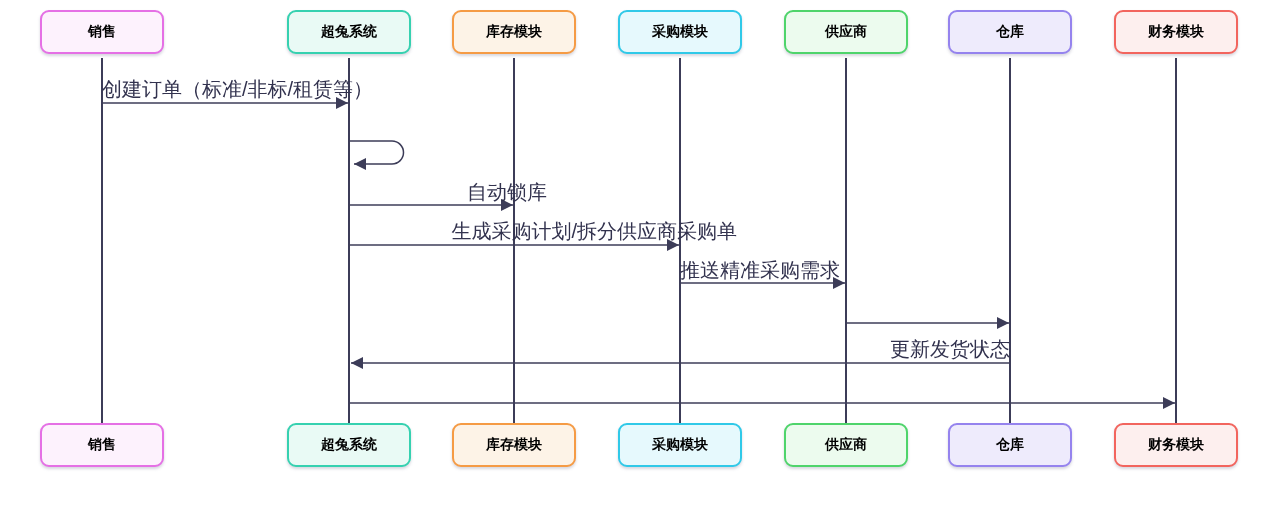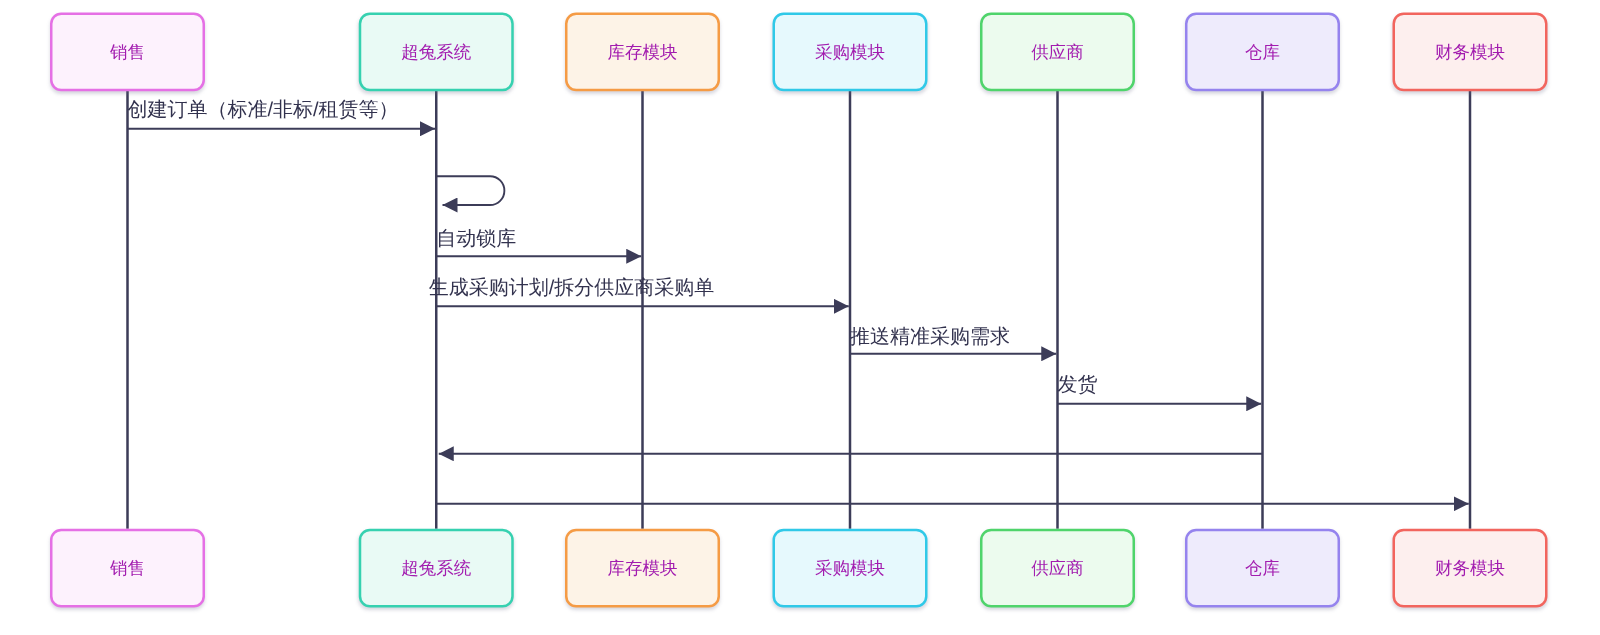--- a/index.html
+++ b/index.html
@@ -23,38 +23,39 @@
     background: #3c3c58;
   }
   .arrows {
     position: absolute;
     left: 0;
     top: 0;
   }
   .actor {
     position: absolute;
     width: 124px;
-    height: 63px;
+    height: 44px;
     box-sizing: border-box;
     border: 2px solid #888;
     border-radius: 9px;
     background: #fff;
     display: flex;
     align-items: center;
     justify-content: center;
     font-size: 14px;
-    color: #a21caf;
+    color: #000000;
     box-shadow: 0 2px 3px rgba(110, 110, 140, 0.28);
+    font-weight: bold;
   }
   .msg {
     position: absolute;
-    font-size: 16px;
+    font-size: 20px;
     line-height: 18px;
     color: #32324e;
-    text-align: left;
+    text-align: right;
     white-space: nowrap;
   }
 </style>
 </head>
 <body>
 
 <div class="stage">
 
   <div class="lifeline" style="left:101px"></div>
   <div class="lifeline" style="left:348px"></div>
@@ -77,23 +78,23 @@
       <line x1="349" y1="245" x2="679" y2="245" marker-end="url(#ah)"></line>
       <line x1="680" y1="283" x2="845" y2="283" marker-end="url(#ah)"></line>
       <line x1="846" y1="323" x2="1009" y2="323" marker-end="url(#ah)"></line>
       <line x1="1010" y1="363" x2="351" y2="363" marker-end="url(#ah)"></line>
       <line x1="349" y1="403" x2="1175" y2="403" marker-end="url(#ah)"></line>
     </g>
   </svg>
 
   <div class="msg" style="left:102px; top:80px;  width:247px">创建订单（标准/非标/租赁等）</div>
   <div class="msg" style="left:349px; top:183px; width:198px">自动锁库</div>
-  <div class="msg" style="left:343px; top:222px; width:377px">生成采购计划/拆分供应商采购单</div>
+  <div class="msg" style="left:360px; top:222px; width:377px">生成采购计划/拆分供应商采购单</div>
   <div class="msg" style="left:680px; top:261px; width:150px">推送精准采购需求</div>
-  <div class="msg" style="left:846px; top:300px; width:164px">发货</div>
+  <div class="msg" style="left:349px; top:340px; width:661px">更新发货状态</div>
 
   <div class="actor" style="left: 40px; top: 10px; border-color: rgb(229, 112, 229); background-color: rgb(253, 242, 253);">销售</div>
   <div class="actor" style="left: 287px; top: 10px; border-color: rgb(54, 209, 176); background-color: rgb(233, 250, 245);">超兔系统</div>
   <div class="actor" style="left: 452px; top: 10px; border-color: rgb(245, 155, 69); background-color: rgb(253, 243, 231);">库存模块</div>
   <div class="actor" style="left: 618px; top: 10px; border-color: rgb(48, 201, 232); background-color: rgb(230, 249, 253);">采购模块</div>
   <div class="actor" style="left: 784px; top: 10px; border-color: rgb(79, 212, 107); background-color: rgb(236, 251, 238);">供应商</div>
   <div class="actor" style="left: 948px; top: 10px; border-color: rgb(149, 131, 238); background-color: rgb(238, 235, 252);">仓库</div>
   <div class="actor" style="left: 1114px; top: 10px; border-color: rgb(242, 101, 94); background-color: rgb(253, 239, 238);">财务模块</div>
 
   <div class="actor" style="left: 40px; top: 423px; border-color: rgb(229, 112, 229); background-color: rgb(253, 242, 253);">销售</div>

